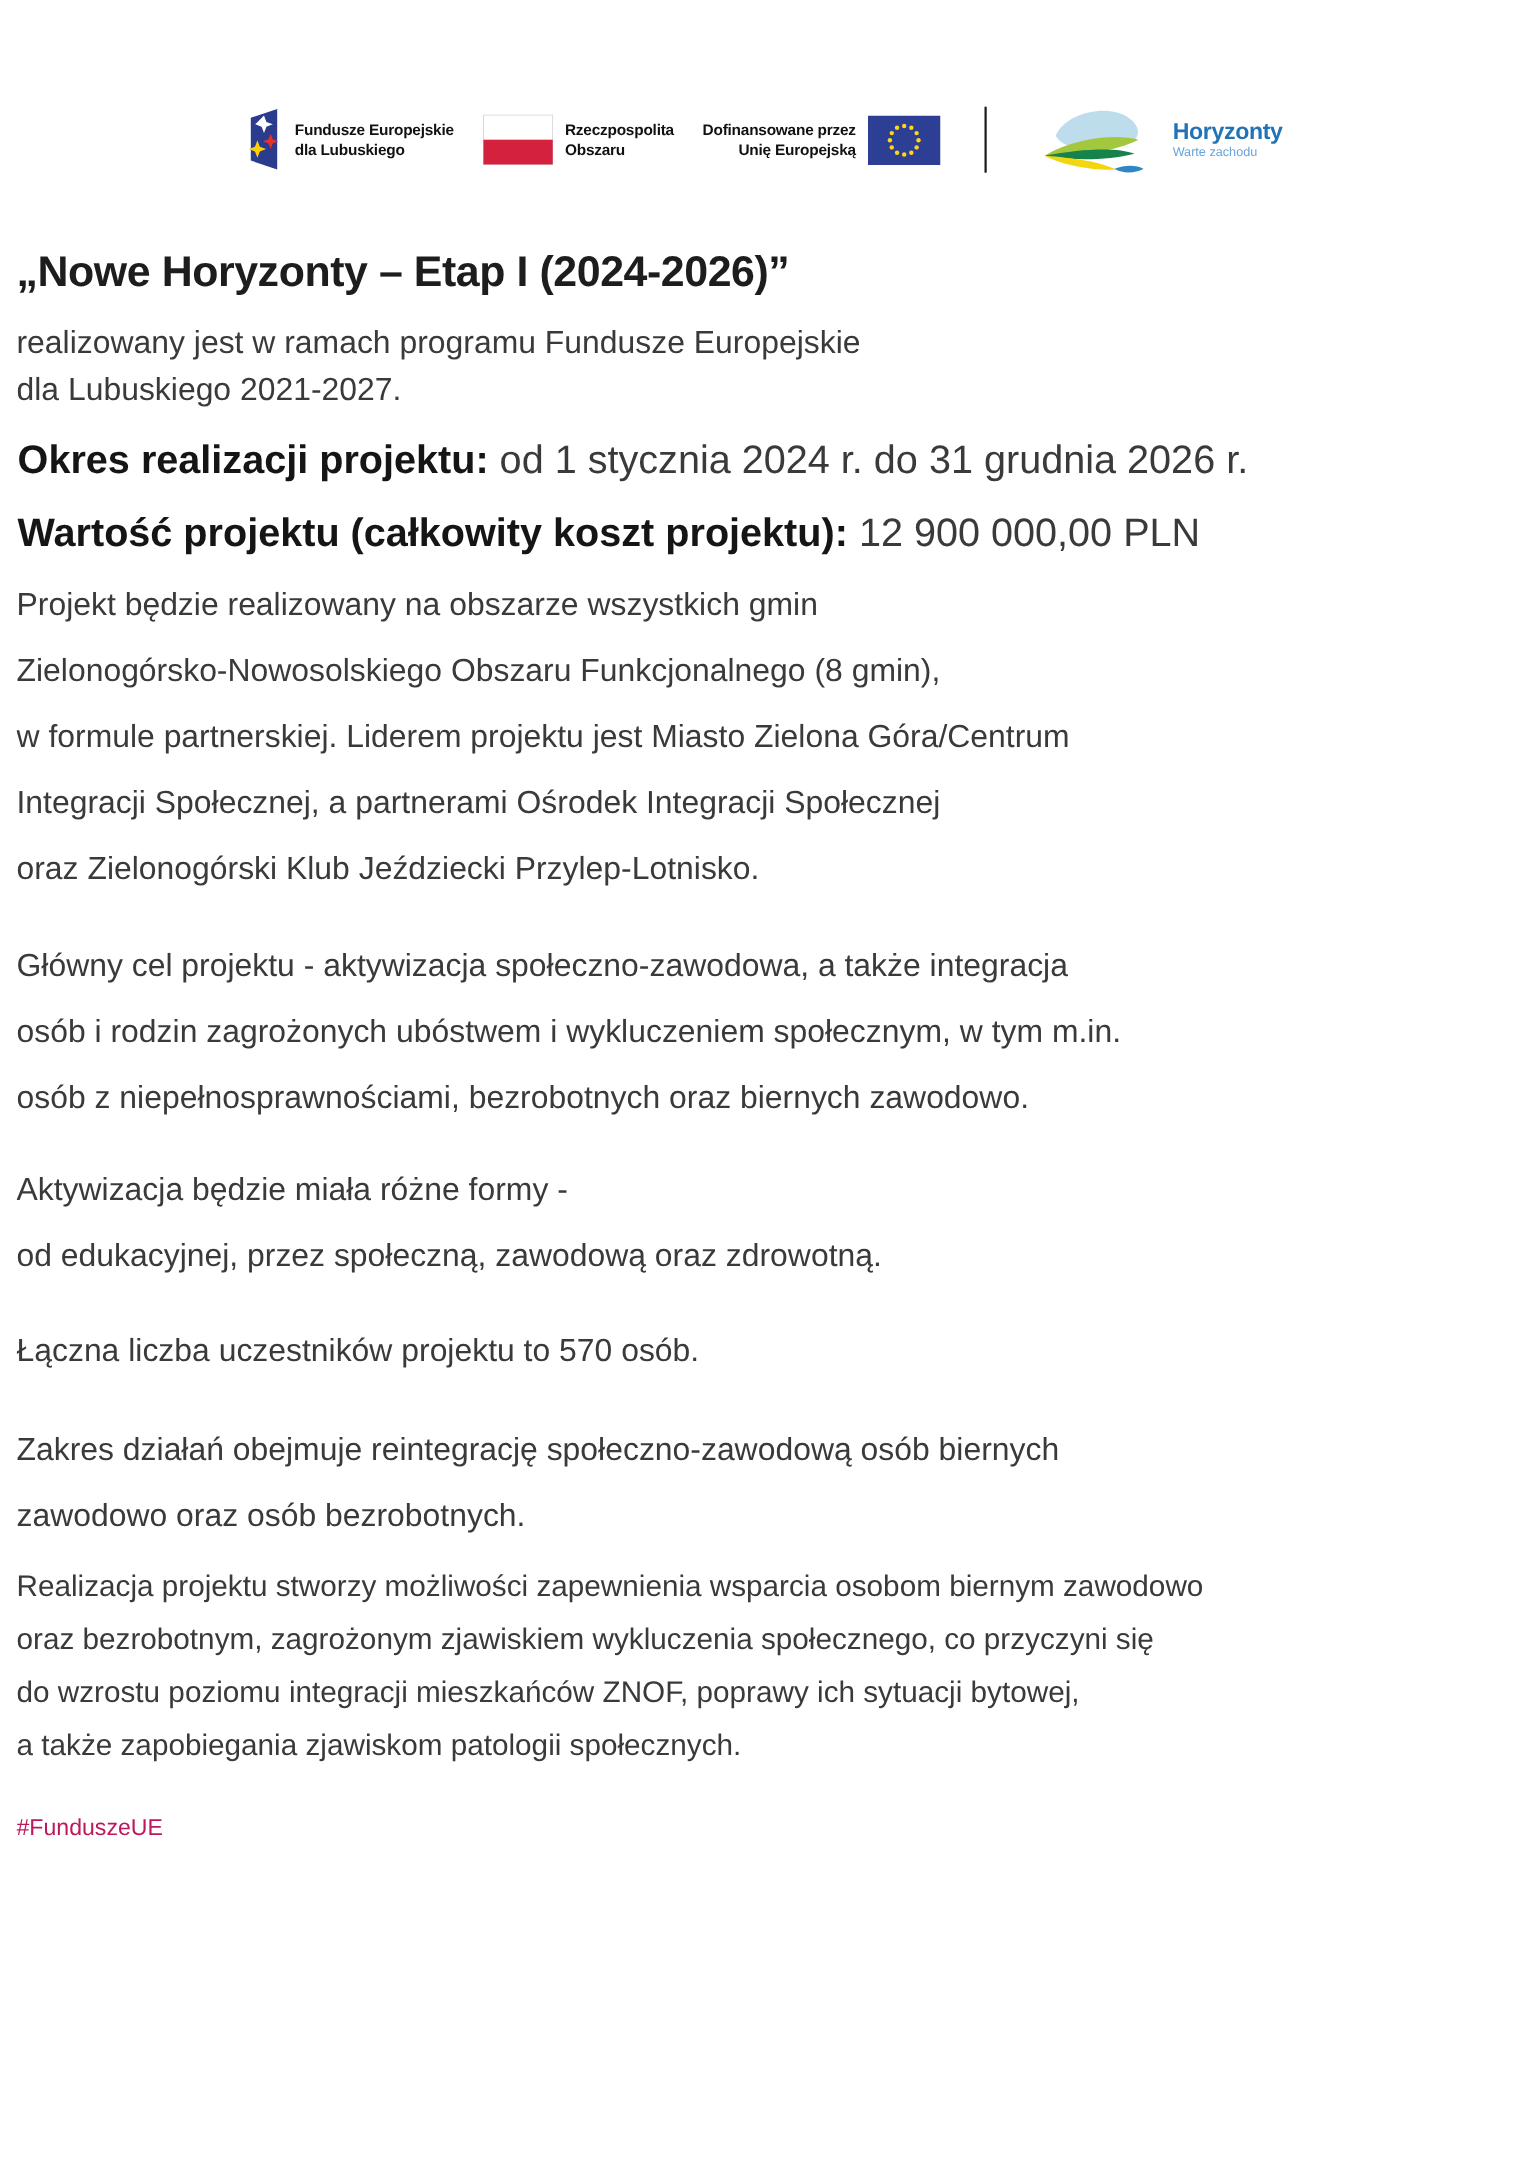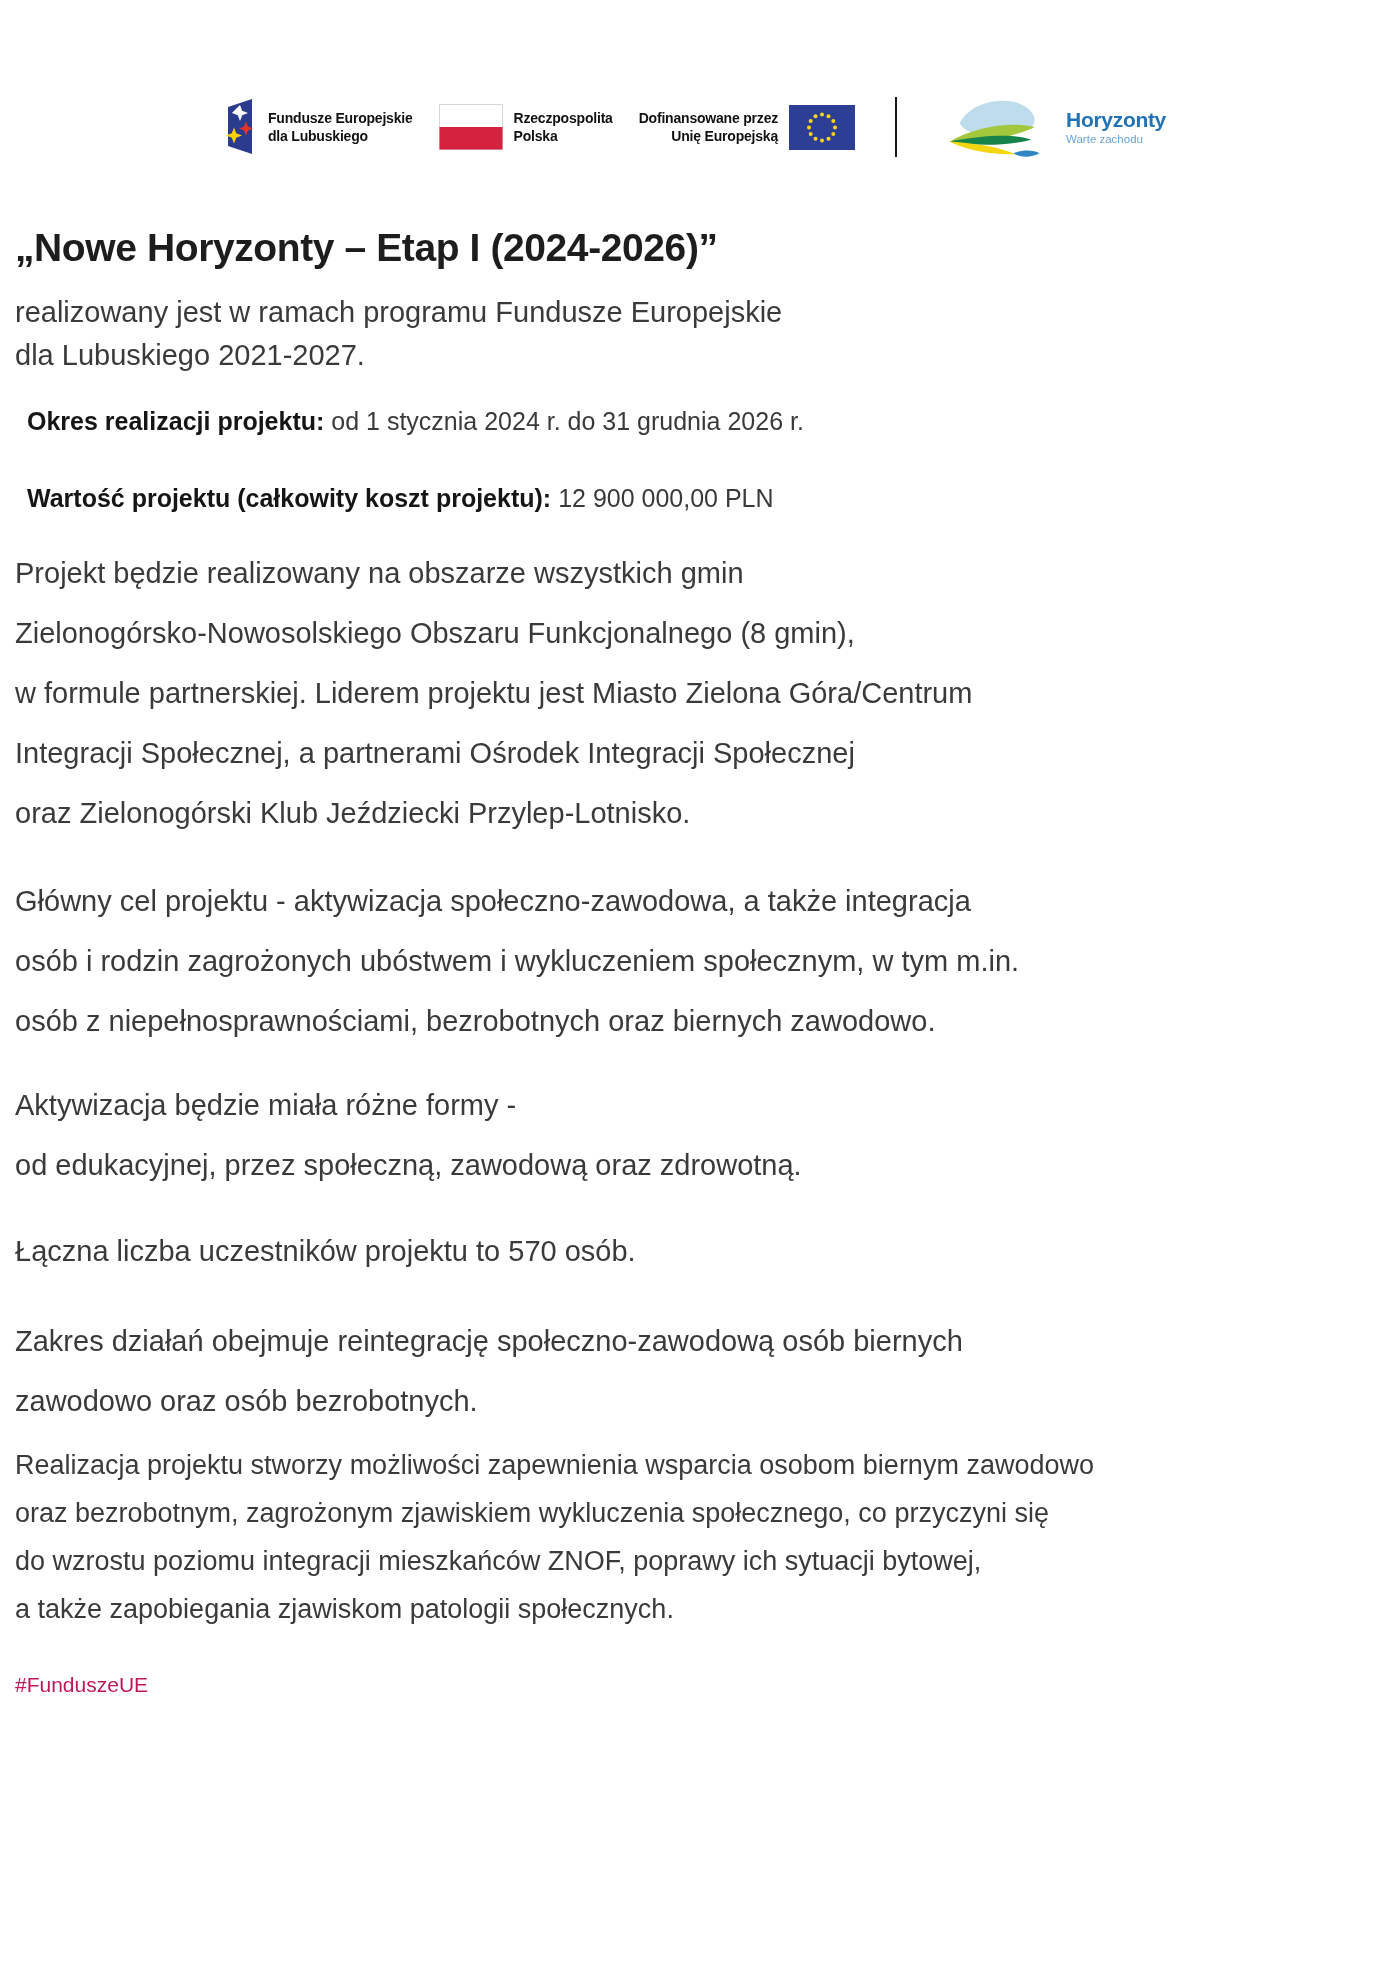--- a/index.html
+++ b/index.html
@@ -58,21 +58,21 @@
   }
   .section-heading {
     margin: 72px 0 0;
     font-size: 30px;
     line-height: 36px;
     font-weight: bold;
     color: #1b1b1b;
     letter-spacing: 0.2px;
   }
   .facts { margin-top: 8px; }
-  .fact-row { margin: 12px; font-size: 25px; line-height: 65px; color: #3a3a3a; }
+  .fact-row { margin: 1px; font-size: 36px; line-height: 65px; color: #3a3a3a; }
   .fact-row strong { color: #151515; font-weight: bold; }
 
   .para {
     margin: 0;
     font-size: 29px;
     line-height: 60px;
     color: #3a3a3a;
     white-space: pre-line;
   }
   .para-partnership  { margin-top: 4px; }
@@ -106,21 +106,21 @@
       <div class="logo-label">Fundusze Europejskie
 dla Lubuskiego</div>
     </div>
 
     <div class="logo-group">
       <svg width="64" height="46" viewBox="0 0 64 46" aria-hidden="true">
         <rect x="0.5" y="0.5" width="63" height="45" fill="#ffffff" stroke="#d6d6d6" stroke-width="1"></rect>
         <rect x="0.5" y="23" width="63" height="22.5" fill="#d4213d"></rect>
       </svg>
       <div class="logo-label">Rzeczpospolita
-Polska</div>
+Obszaru</div>
     </div>
 
     <div class="logo-group eu">
       <div class="logo-label">Dofinansowane przez
 Unię Europejską</div>
       <svg width="66" height="45" viewBox="0 0 66 45" aria-hidden="true">
         <rect x="0" y="0" width="66" height="45" fill="#2c3f94"></rect>
         <g fill="#ffd617">
           <circle cx="46" cy="22.5" r="2"></circle>
             <circle cx="44.3" cy="16" r="2"></circle>

